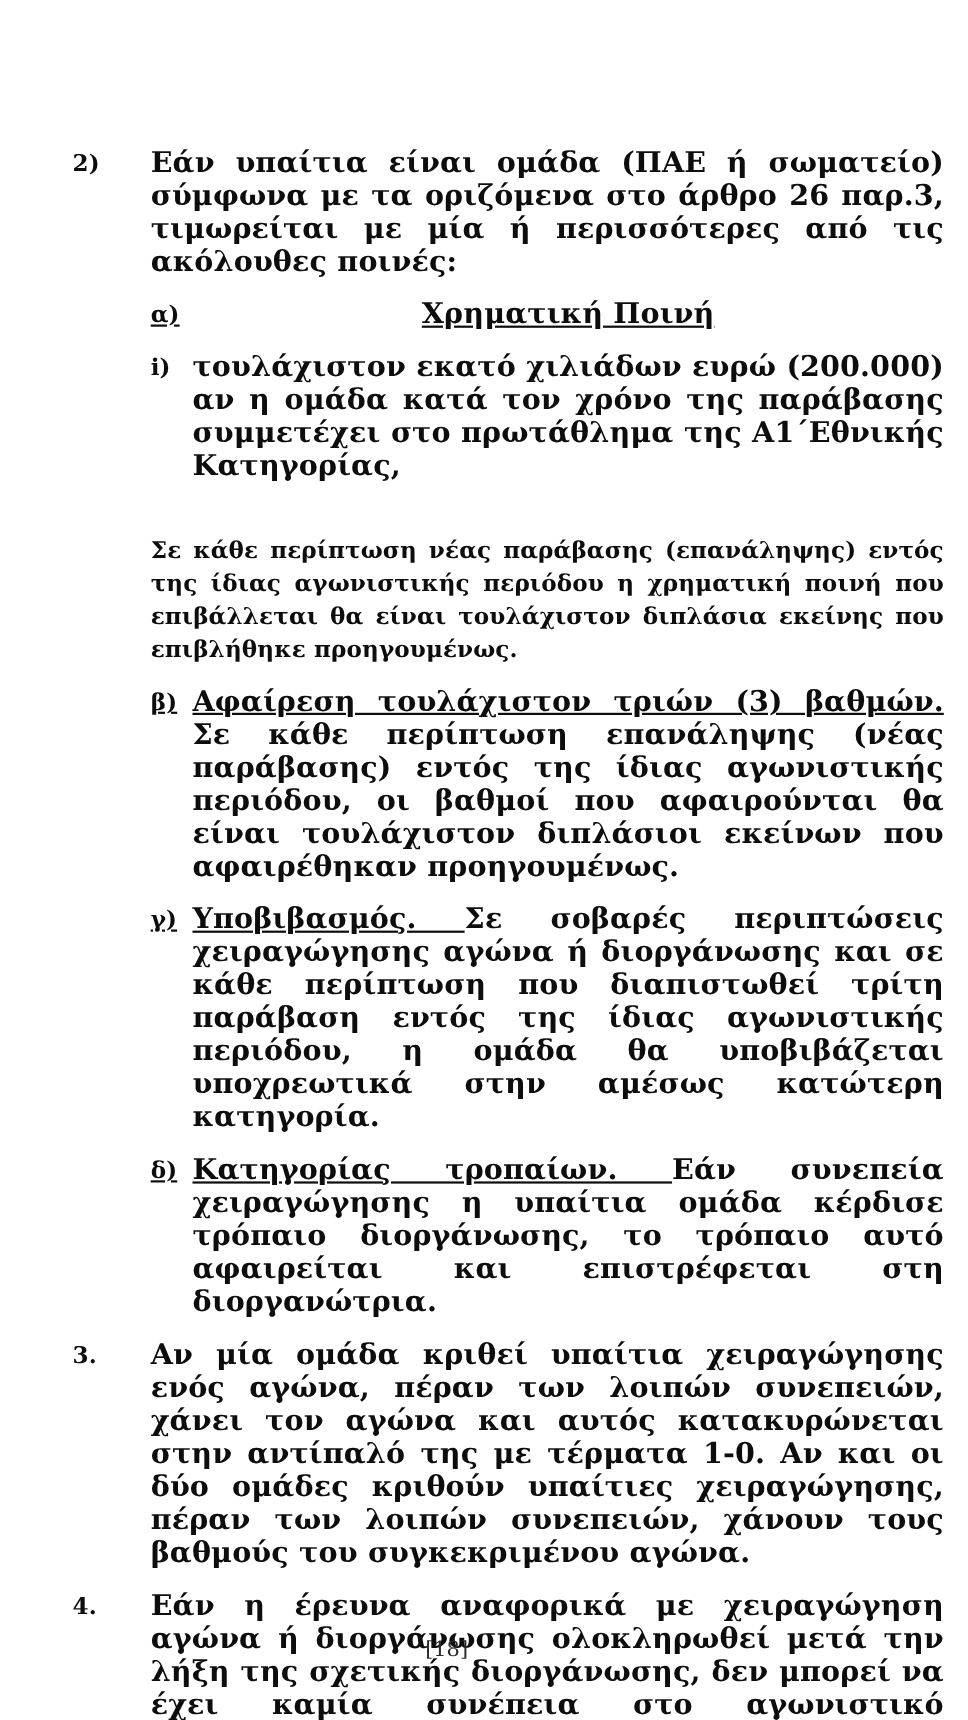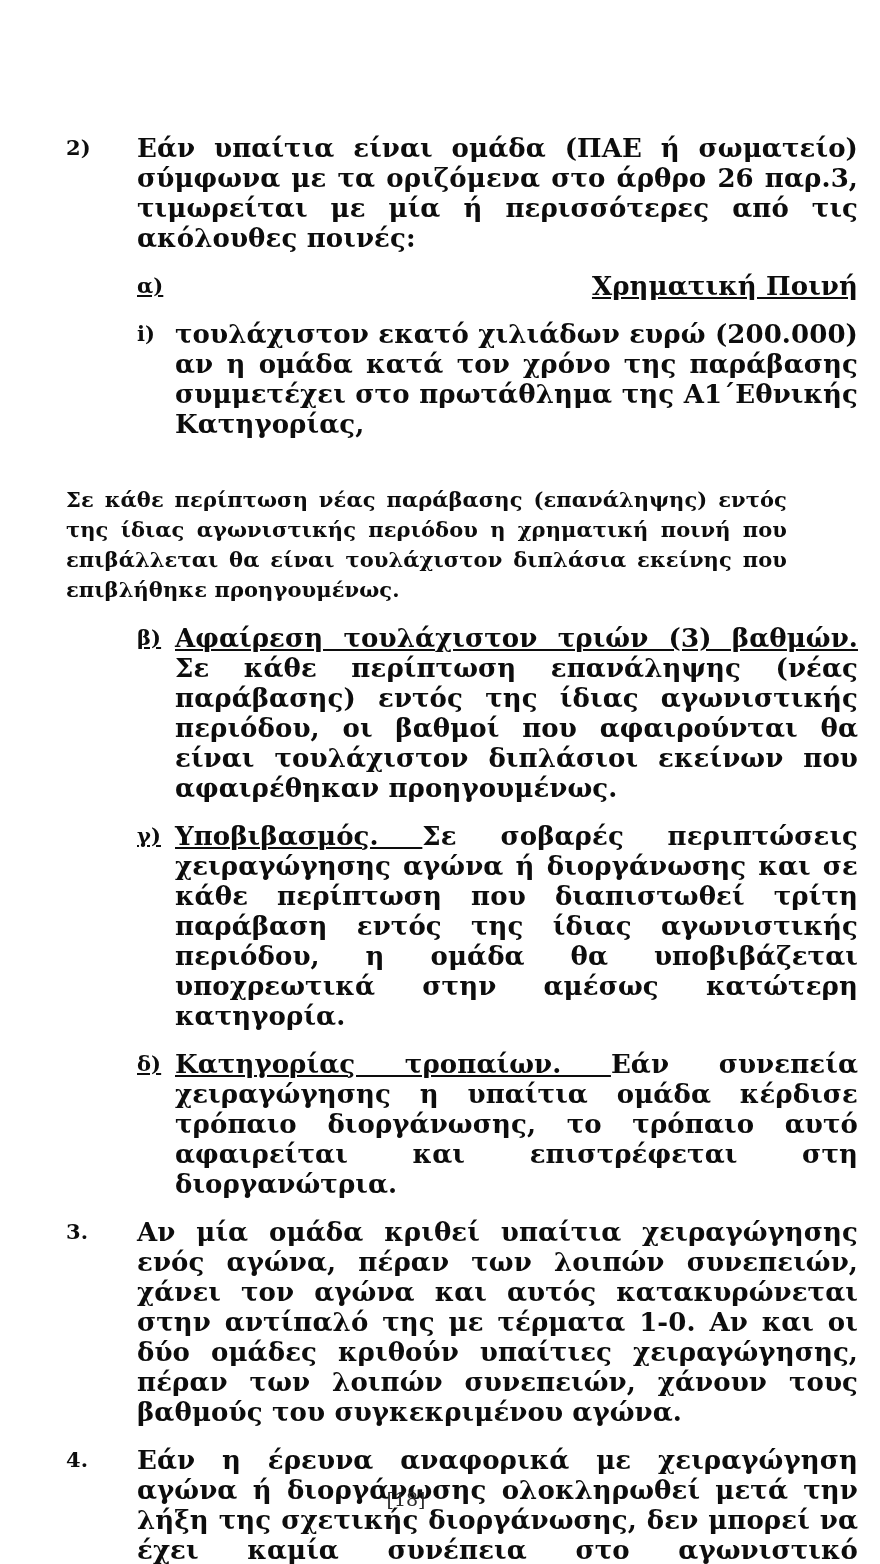--- a/index.html
+++ b/index.html
@@ -73,38 +73,39 @@
   
   .lvl3 {
     margin-left: 71px;
     width: 721px;
   }
   .lvl3 > .marker { width: 38px; }
   .lvl3.wide > .marker { width: 44px; }
 
   
   .para-indent {
+    margin-left: 71px;
     width: 721px;
     font-weight: bold;
     color: #0d0d0d;
     font-size: 21px;
     line-height: 30px;
     text-align: justify;
     text-justify: inter-word;
     letter-spacing: 0.1px;
   }
 
   .underline {
     text-decoration: underline;
     text-underline-offset: 2px;
     text-decoration-thickness: 1.5px;
   }
 
   
-  .heading-row .body { text-align: right; }
+  .heading-row .body { text-align: center; }
   .heading-row .marker,
   .heading-row .body { text-decoration: underline; text-underline-offset: 2px; }
   .gap-s  { height: 14px; }
   .gap-m  { height: 18px; }
 
   .footer {
     position: absolute;
     left: 0;
     top: 1488px;
     width: 812px;

